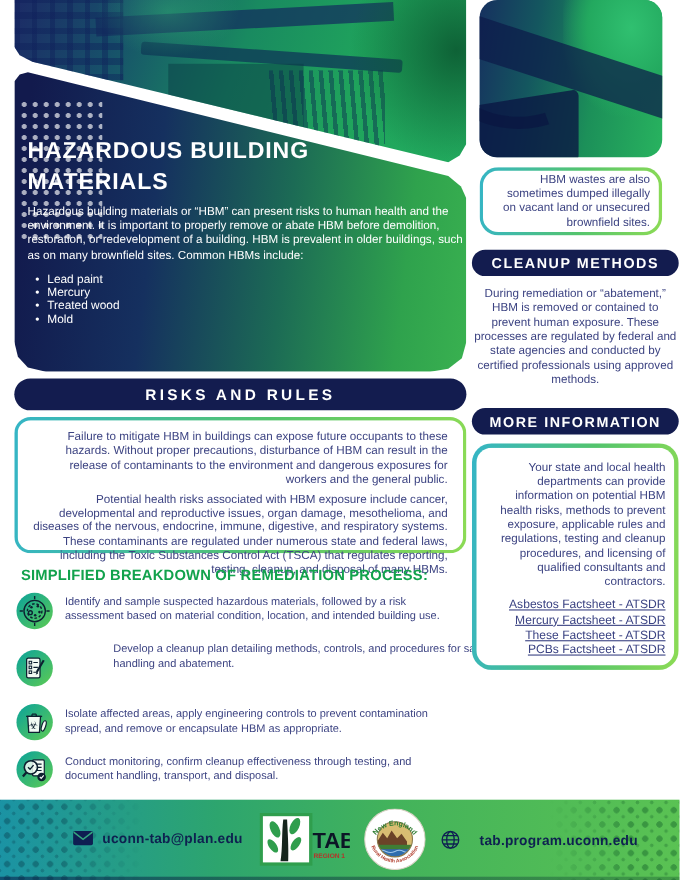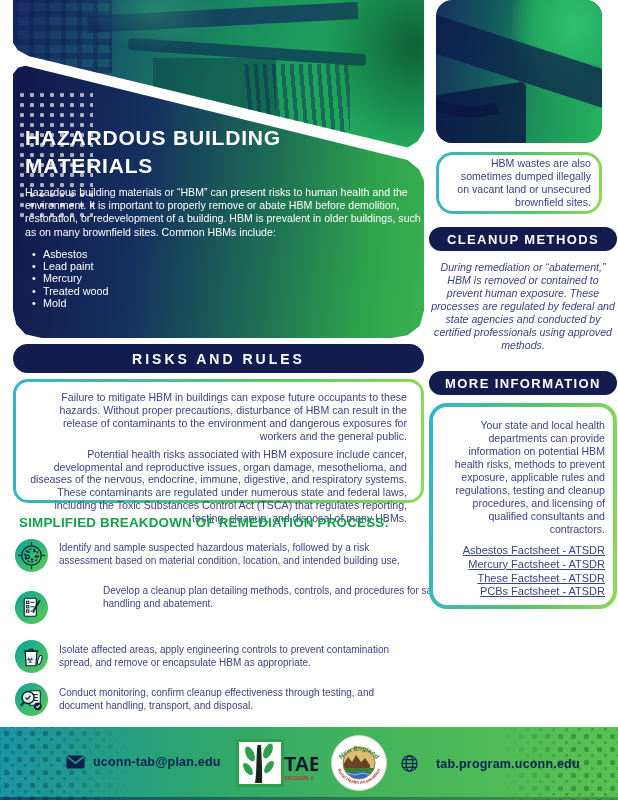--- a/index.html
+++ b/index.html
@@ -44,21 +44,21 @@
   .risks-box{left:13px;top:379px;width:411px;height:124px;font-size:10.6px;line-height:12.9px;
     padding:4px 14px;box-sizing:border-box;}
   .risks-box p{margin:5px 0;}
   .note-box{left:436px;top:152px;width:166px;height:62px;font-size:10.6px;line-height:13px;
     padding:5px 8px;box-sizing:border-box;display:flex;align-items:center;border-radius:17px;}
   .info-box{left:429px;top:403px;width:188px;height:206px;border-width:4px;border-radius:18px;
     font-size:10.6px;line-height:13px;padding:10px 8px;box-sizing:border-box;}
   .info-box p{margin:2px 0 8px 0;}
   .fact-link{display:block;color:#3b4383;font-size:11px;line-height:13.8px;text-decoration:underline;cursor:pointer;}
 
-  .side-para{left:430px;top:261px;width:186px;color:#3c4382;font-size:10.6px;line-height:13px;text-align:center;font-style:italic;}
+  .side-para{left:430px;top:261px;width:186px;color:#3c4382;font-size:10.6px;line-height:13px;text-align:center;}
 
   
   .rem-heading{left:19px;top:515px;width:400px;margin:0;color:#12a24c;font-size:13.4px;font-weight:800;letter-spacing:.2px;}
   .step-icon{left:14px;width:35px;height:35px;}
   .step-text{left:59px;width:354px;color:#3c4382;font-size:10px;line-height:13px;}
 
   
   .footer{left:0;top:727px;width:618px;height:73px;
     background:linear-gradient(90deg,#1b93a4 0%,#2da56e 32%,#43b35b 58%,#5ac253 100%);}
   .footer::after{content:"";position:absolute;left:0;bottom:0;width:100%;height:3px;
@@ -106,21 +106,20 @@
   </div>
 
   <section class="abs title-block">
     <div class="abs dot-grid"></div>
     <h1 class="abs main-title" style="margin:0;">
       <div>HAZARDOUS BUILDING</div>
       <div>MATERIALS</div>
     </h1>
     <p class="abs intro-p" style="margin:0;">Hazardous building materials or “HBM” can present risks to human health and the environment.  It is important to properly remove or abate HBM before demolition, restoration, or redevelopment of a building.  HBM is prevalent in older buildings, such as on many brownfield sites. Common HBMs include:</p>
     <ul class="abs hbm-list">
-      <li>Asbestos</li>
       <li>Lead paint</li>
       <li>Mercury</li>
       <li>Treated wood</li>
       <li>Mold</li>
     </ul>
   </section>
 
   <div class="abs pill pill-risks">RISKS AND RULES</div>
   <div class="abs gbox risks-box">
     <p>Failure to mitigate HBM in buildings can expose future occupants to these hazards. Without proper precautions, disturbance of HBM can result in the release of contaminants to the environment and dangerous exposures for workers and the general public.</p>

